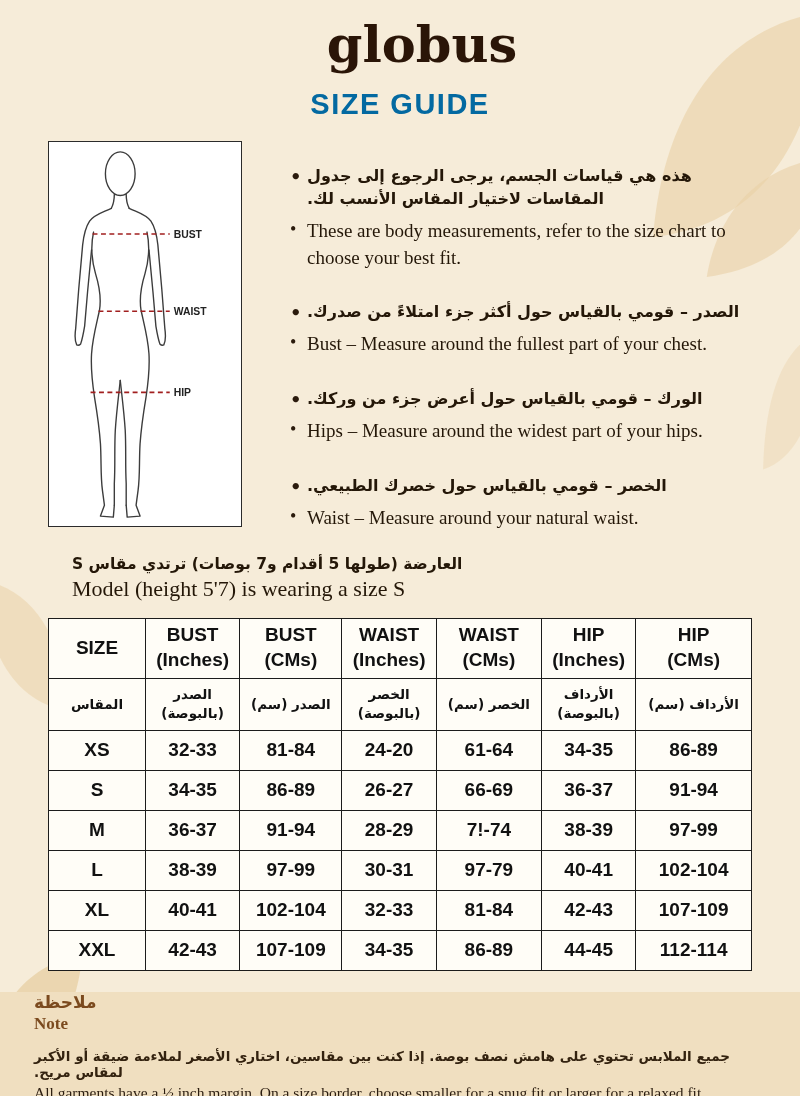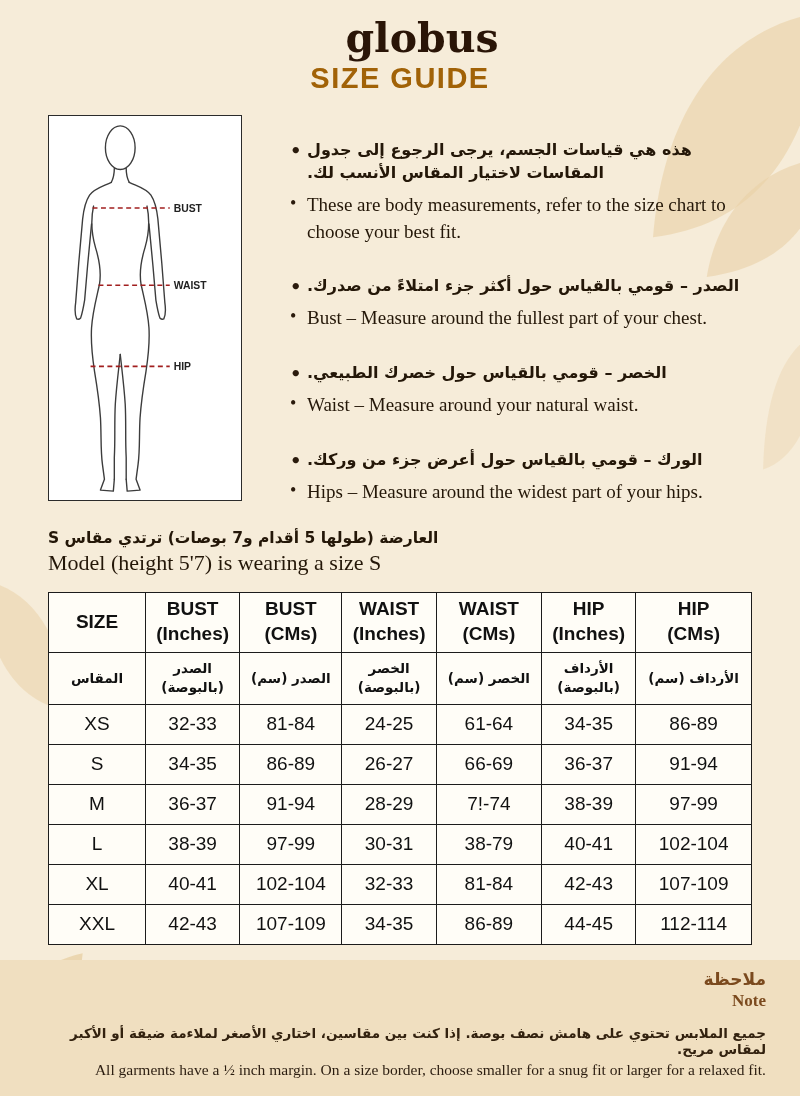--- a/index.html
+++ b/index.html
@@ -8,25 +8,25 @@
     position:relative; width:800px; height:1096px; margin:0 auto;
     background:#f6ecd9; overflow:hidden; color:#241708;
     font-family:"Liberation Sans", sans-serif;
   }
   .deco { position:absolute; z-index:0; pointer-events:none; }
 
   .header { position:relative; z-index:1; }
   .logo {
     text-align:center; padding-top:16px;
     font-family:"DejaVu Serif", serif; font-weight:700;
-    font-size:41px; line-height:1.1; color:#2a1507;margin-left:44px;
+    font-size:51px; line-height:1.1; color:#2a1507;margin-left:44px;
   }
   .guide-title {
     text-align:center; font-size:29px; font-weight:700;
-    letter-spacing:1.5px; color:#a16207; margin-top:1px;
+    letter-spacing:1.5px; color:#0369a1; margin-top:16px;
   }
 
   .content { position:relative; z-index:1; display:flex; padding:20px 48px 0; }
   .figure-box {
     width:194px; height:386px; background:#ffffff;
     border:1.5px solid #2b2b2b; flex-shrink:0;
   }
   .figure-box svg { width:100%; height:100%; display:block; }
 
   .bullets { margin-left:46px; padding-top:24px; width:470px; }
@@ -37,46 +37,46 @@
     content:"\2022"; position:absolute; left:2px; top:-1px;
     font-size:18px; color:#2a1a0c;
   }
   .ar-text {
     direction:rtl; text-align:left;
     font-family:"DejaVu Sans", sans-serif; font-weight:700;
     font-size:16px; color:#241708;
   }
   .en-text { font-family:"Liberation Serif", serif; font-size:19px; color:#241708; }
 
-  .model-note { position:relative; z-index:1; padding:16px 48px 0; }
+  .model-note { position:relative; z-index:1; padding:16px 72px 0; }
   .model-ar {
     direction:rtl; text-align:left;
     font-family:"DejaVu Sans", sans-serif; font-weight:700; font-size:15.5px;
   }
   .model-en { font-family:"Liberation Serif", serif; font-size:22px; margin-top:3px; }
 
   .size-table {
     position:relative; z-index:1; border-collapse:collapse;
     margin:16px 48px 0; width:704px; background:#fffdf7;
     text-align:center; color:#111111;padding-left:32px;
   }
   .size-table th, .size-table td { border:1.5px solid #1c1c1c; vertical-align:middle; }
   .en-head th { font-size:19px; font-weight:700; white-space:pre-line; height:60px; line-height:1.3; padding:4px 2px; }
   .ar-head th {
     font-family:"DejaVu Sans", sans-serif; direction:rtl;
     font-size:13.5px; font-weight:700; white-space:pre-line;
     height:52px; line-height:1.4; padding:4px 2px;
   }
-  .size-table td { font-size:19px; font-weight:400; height:40px; }
-  td.size-cell { font-weight:400; }
+  .size-table td { font-size:19px; font-weight:700; height:40px; }
+  td.size-cell { font-weight:700; }
   col.size-col { width:97px; }
 
   .note-band {
-    position:absolute; z-index:1; left:0; bottom:0; width:100%; height:136px;
-    background:#f0dfc0; text-align:right; padding:9px 34px 0;
+    position:absolute; z-index:1; left:0; bottom:0; width:100%; height:104px;
+    background:#f0dfc0; text-align:left; padding:0 34px 0;
   }
   .note-title-ar { font-family:"DejaVu Sans", sans-serif; direction:rtl; font-weight:700; font-size:17px; color:#7b4a1e; }
   .note-title-en { font-family:"Liberation Serif", serif; font-weight:700; font-size:17px; color:#7b4a1e; margin-top:2px; }
   .note-body-ar { font-family:"DejaVu Sans", sans-serif; direction:rtl; font-weight:700; font-size:13.5px; color:#33220f; margin-top:14px; }
   .note-body-en { font-family:"Liberation Serif", serif; font-size:15.5px; color:#2b1d10; margin-top:4px; }
 </style>
 </head>
 <body>
 
 <div class="page">
@@ -129,26 +129,26 @@
     <div class="bullets">
       <div class="group">
         <div class="b-item ar-text">هذه هي قياسات الجسم، يرجى الرجوع إلى جدول المقاسات لاختيار المقاس الأنسب لك.</div>
         <div class="b-item en-text">These are body measurements, refer to the size chart to choose your best fit.</div>
       </div>
       <div class="group">
         <div class="b-item ar-text">الصدر – قومي بالقياس حول أكثر جزء امتلاءً من صدرك.</div>
         <div class="b-item en-text">Bust – Measure around the fullest part of your chest.</div>
       </div>
       <div class="group">
+        <div class="b-item ar-text">الورك – قومي بالقياس حول أعرض جزء من وركك.</div>
+        <div class="b-item en-text">Hips – Measure around the widest part of your hips.</div>
+      </div>
+      <div class="group">
         <div class="b-item ar-text">الخصر – قومي بالقياس حول خصرك الطبيعي.</div>
         <div class="b-item en-text">Waist – Measure around your natural waist.</div>
-      </div>
-      <div class="group">
-        <div class="b-item ar-text">الورك – قومي بالقياس حول أعرض جزء من وركك.</div>
-        <div class="b-item en-text">Hips – Measure around the widest part of your hips.</div>
       </div>
     </div>
   </div>
 
   <div class="model-note">
     <div class="model-ar">العارضة (طولها 5 أقدام و7 بوصات) ترتدي مقاس S</div>
     <div class="model-en">Model (height 5'7) is wearing a size S</div>
   </div>
 
   <table class="size-table">
@@ -183,21 +183,21 @@
         <th>الأرداف
 (بالبوصة)</th>
         <th>الأرداف (سم)</th>
       </tr>
     </thead>
     <tbody>
       <tr>
         <td class="size-cell">XS</td>
         <td>32-33</td>
         <td>81-84</td>
-        <td>24-25</td>
+        <td>24-20</td>
         <td>61-64</td>
         <td>34-35</td>
         <td>86-89</td>
       </tr>
       <tr>
         <td class="size-cell">S</td>
         <td>34-35</td>
         <td>86-89</td>
         <td>26-27</td>
         <td>66-69</td>
@@ -211,21 +211,21 @@
         <td>28-29</td>
         <td>7!-74</td>
         <td>38-39</td>
         <td>97-99</td>
       </tr>
       <tr>
         <td class="size-cell">L</td>
         <td>38-39</td>
         <td>97-99</td>
         <td>30-31</td>
-        <td>38-79</td>
+        <td>97-79</td>
         <td>40-41</td>
         <td>102-104</td>
       </tr>
       <tr>
         <td class="size-cell">XL</td>
         <td>40-41</td>
         <td>102-104</td>
         <td>32-33</td>
         <td>81-84</td>
         <td>42-43</td>

